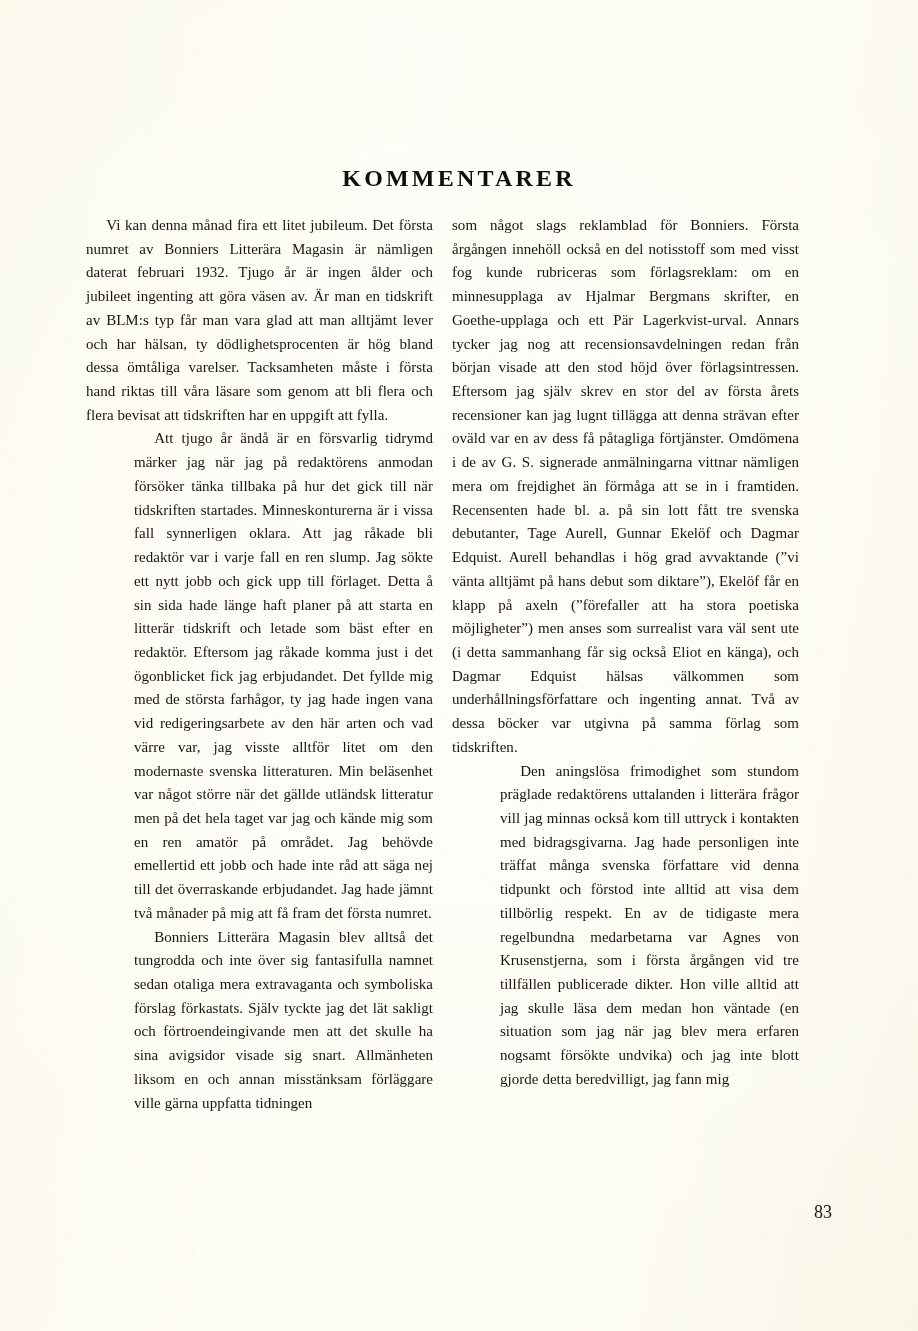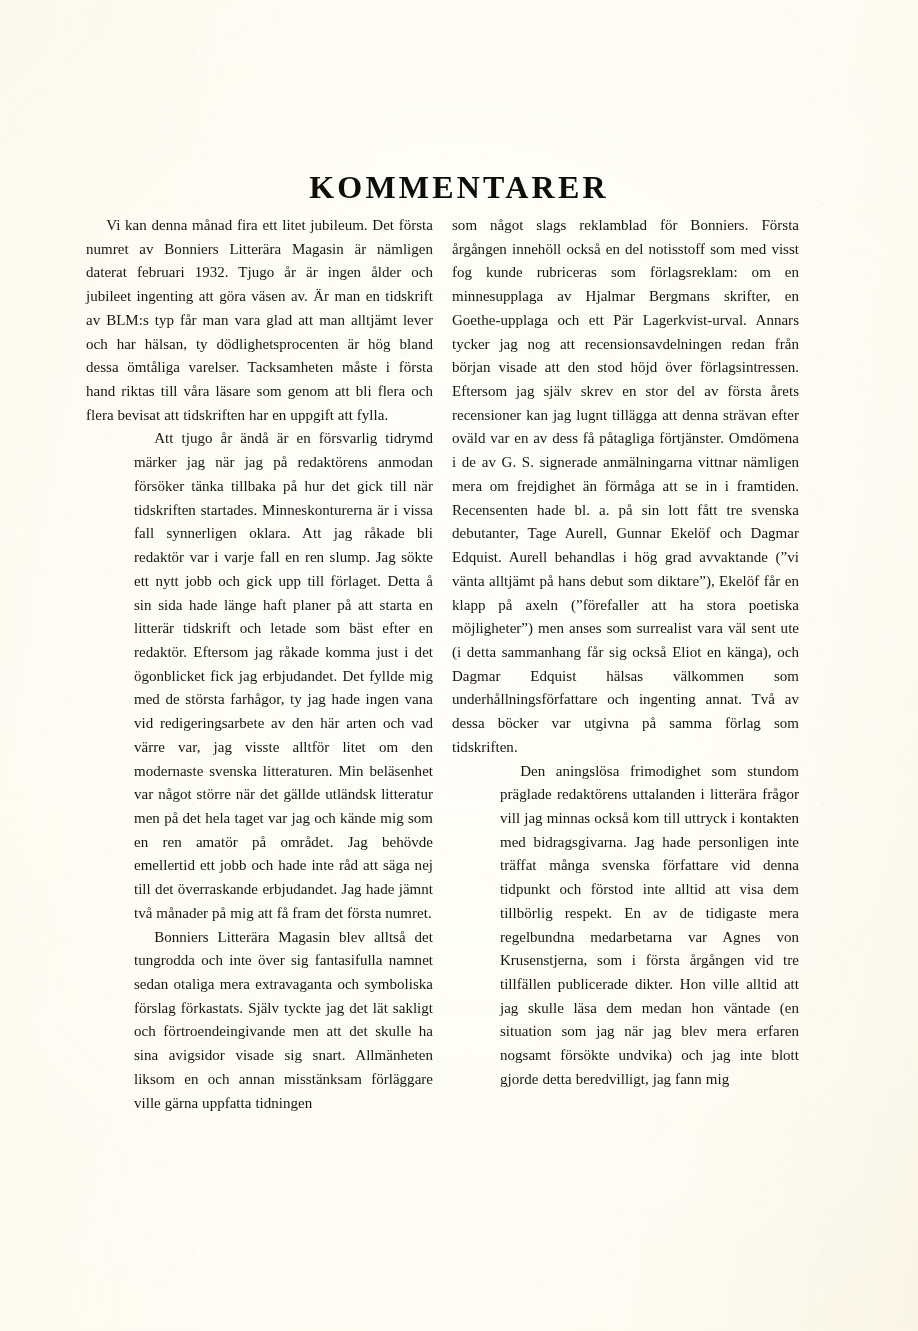--- a/index.html
+++ b/index.html
@@ -45,21 +45,21 @@
     inset: 0;
   }
 
   
   .title {
     position: absolute;
     top: 150px;
     left: 0;
     right: 0;
     text-align: center;
-    font-size: 32px;
+    font-size: 24px;
     font-weight: bold;
     letter-spacing: 3.2px;
     line-height: 1;
     color: #100e0b;
     font-family: "Liberation Serif", "DejaVu Serif", serif;
   }
 
   
   .columns {
     position: absolute;
@@ -123,14 +123,15 @@
       <p>Bonniers Litterära Magasin blev alltså det tungrodda och inte över sig fantasifulla namnet sedan otaliga mera extravaganta och symboliska förslag förkastats. Själv tyckte jag det lät sakligt och förtroendeingivande men att det skulle ha sina avigsidor visade sig snart. Allmänheten liksom en och annan misstänksam förläggare ville gärna uppfatta tidningen</p>
     </div>
 
     <div class="col">
       <p>som något slags reklamblad för Bonniers. Första årgången innehöll också en del notisstoff som med visst fog kunde rubriceras som förlagsreklam: om en minnesupplaga av Hjalmar Bergmans skrifter, en Goethe-upplaga och ett Pär Lagerkvist-urval. Annars tycker jag nog att recensionsavdelningen redan från början visade att den stod höjd över förlagsintressen. Eftersom jag själv skrev en stor del av första årets recensioner kan jag lugnt tillägga att denna strävan efter oväld var en av dess få påtagliga förtjänster. Omdömena i de av G. S. signerade anmälningarna vittnar nämligen mera om frejdighet än förmåga att se in i framtiden. Recensenten hade bl. a. på sin lott fått tre svenska debutanter, Tage Aurell, Gunnar Ekelöf och Dagmar Edquist. Aurell behandlas i hög grad avvaktande (”vi vänta alltjämt på hans debut som diktare”), Ekelöf får en klapp på axeln (”förefaller att ha stora poetiska möjligheter”) men anses som surrealist vara väl sent ute (i detta sammanhang får sig också Eliot en känga), och Dagmar Edquist hälsas välkommen som underhållningsförfattare och ingenting annat. Två av dessa böcker var utgivna på samma förlag som tidskriften.</p>
       <p>Den aningslösa frimodighet som stundom präglade redaktörens uttalanden i litterära frågor vill jag minnas också kom till uttryck i kontakten med bidragsgivarna. Jag hade personligen inte träffat många svenska författare vid denna tidpunkt och förstod inte alltid att visa dem tillbörlig respekt. En av de tidigaste mera regelbundna medarbetarna var Agnes von Krusenstjerna, som i första årgången vid tre tillfällen publicerade dikter. Hon ville alltid att jag skulle läsa dem medan hon väntade (en situation som jag när jag blev mera erfaren nogsamt försökte undvika) och jag inte blott gjorde detta beredvilligt, jag fann mig</p>
     </div>
 
   </div>
 
+  <div class="folio">83</div>
 
 </div>
 
 </body></html>

